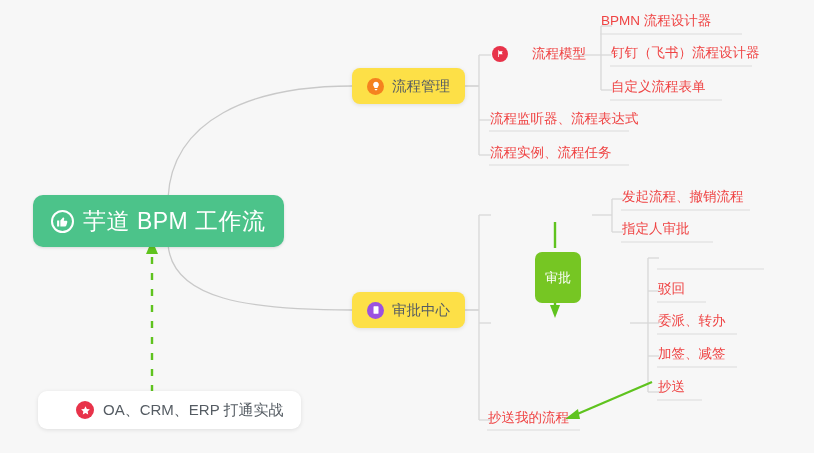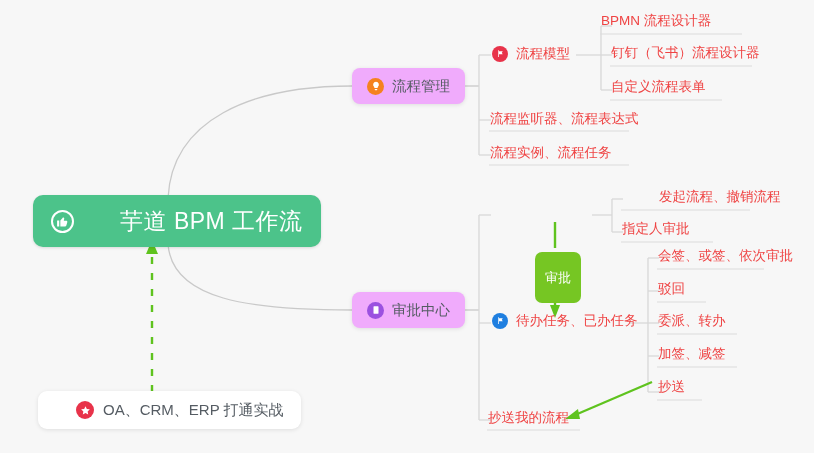--- a/index.html
+++ b/index.html
@@ -17,35 +17,35 @@
     position:absolute;
     display:flex;align-items:center;gap:9px;
     background:#4cc38a;
     border-radius:10px;
     box-shadow:0 1px 3px rgba(0,0,0,.12);
     padding:0 18px;
     height:52px;
     box-sizing:border-box;
   }
   .root-label{
-    color:#ffffff;font-size:23px;letter-spacing:.5px;white-space:nowrap;margin-left:37px;
+    color:#ffffff;font-size:23px;letter-spacing:.5px;white-space:nowrap;
   }
   .root-ic{
     width:23px;height:23px;border-radius:50%;
     border:2px solid #ffffff;
     display:flex;align-items:center;justify-content:center;
     box-sizing:border-box;flex:0 0 auto;
   }
   .root-ic svg{display:block;}
 
   
   .card{
     position:absolute;
     display:flex;align-items:center;gap:8px;
-    background:#f0abfc;
+    background:#fde047;
     border-radius:8px;
     box-shadow:0 1px 4px rgba(0,0,0,.10);
     padding:0 15px;
     height:36px;
     box-sizing:border-box;
     white-space:nowrap;
   }
   .card-label{color:#555c63;font-size:14.5px;}
   .cic{width:17px;height:17px;border-radius:50%;flex:0 0 auto;
        display:flex;align-items:center;justify-content:center;}
@@ -53,21 +53,21 @@
 
   
   .item{
     position:absolute;
     color:#ef4444;
     font-size:13.5px;
     white-space:nowrap;
     padding-bottom:5px;
     line-height:17px;
   }
-  .item.with-ic{display:flex;align-items:center;gap:8px;}
+  .item.with-ic{display:flex;align-items:center;gap:24px;}
 
   
   .chip{
     position:absolute;
     background:#76c623;
     color:#ffffff;
     font-size:13px;
     border-radius:7px;
     padding:18px 10px;
     white-space:nowrap;
@@ -199,33 +199,24 @@
   <div class="card" style="left:352px;top:292px;">
     <span class="cic" style="background:#9b51e0;">
       <svg width="10" height="10" viewBox="0 0 24 24" fill="#ffffff">
         <path d="M7 3h10a1 1 0 0 1 1 1v16a1 1 0 0 1-1 1H7a1 1 0 0 1-1-1V4a1 1 0 0 1 1-1zm2 5h6v2H9zm0 4h6v2H9z"></path>
       </svg>
     </span>
     <span class="card-label">审批中心</span>
   </div>
 
 
-  <div class="item" style="left:659px;top:188px;">发起流程、撤销流程</div>
+  <div class="item" style="left:622px;top:188px;">发起流程、撤销流程</div>
   <div class="item" style="left:622px;top:220px;">指定人审批</div>
 
-  <div class="item with-ic" style="left:492px;top:312px;">
-    <span class="cic" style="background:#1f7fe0;width:16px;height:16px;">
-      <svg width="9" height="9" viewBox="0 0 24 24" fill="#ffffff">
-        <path d="M6 3v18h2v-7h10l-2.5-4L18 6H8V3z"></path>
-      </svg>
-    </span>
-    <span>待办任务、已办任务</span>
-  </div>
-
-  <div class="item" style="left:658px;top:247px;">会签、或签、依次审批</div>
+
   <div class="item" style="left:658px;top:280px;">驳回</div>
   <div class="item" style="left:658px;top:345px;">加签、减签</div>
   <div class="item" style="left:658px;top:312px;">委派、转办</div>
   <div class="item" style="left:658px;top:378px;">抄送</div>
 
   <div class="item" style="left:488px;top:409px;">抄送我的流程</div>
 
   <div class="chip" style="left:535px;top:252px;">审批</div>
 
   <div class="note-card" style="left:38px;top:391px;padding-left:38px;">

